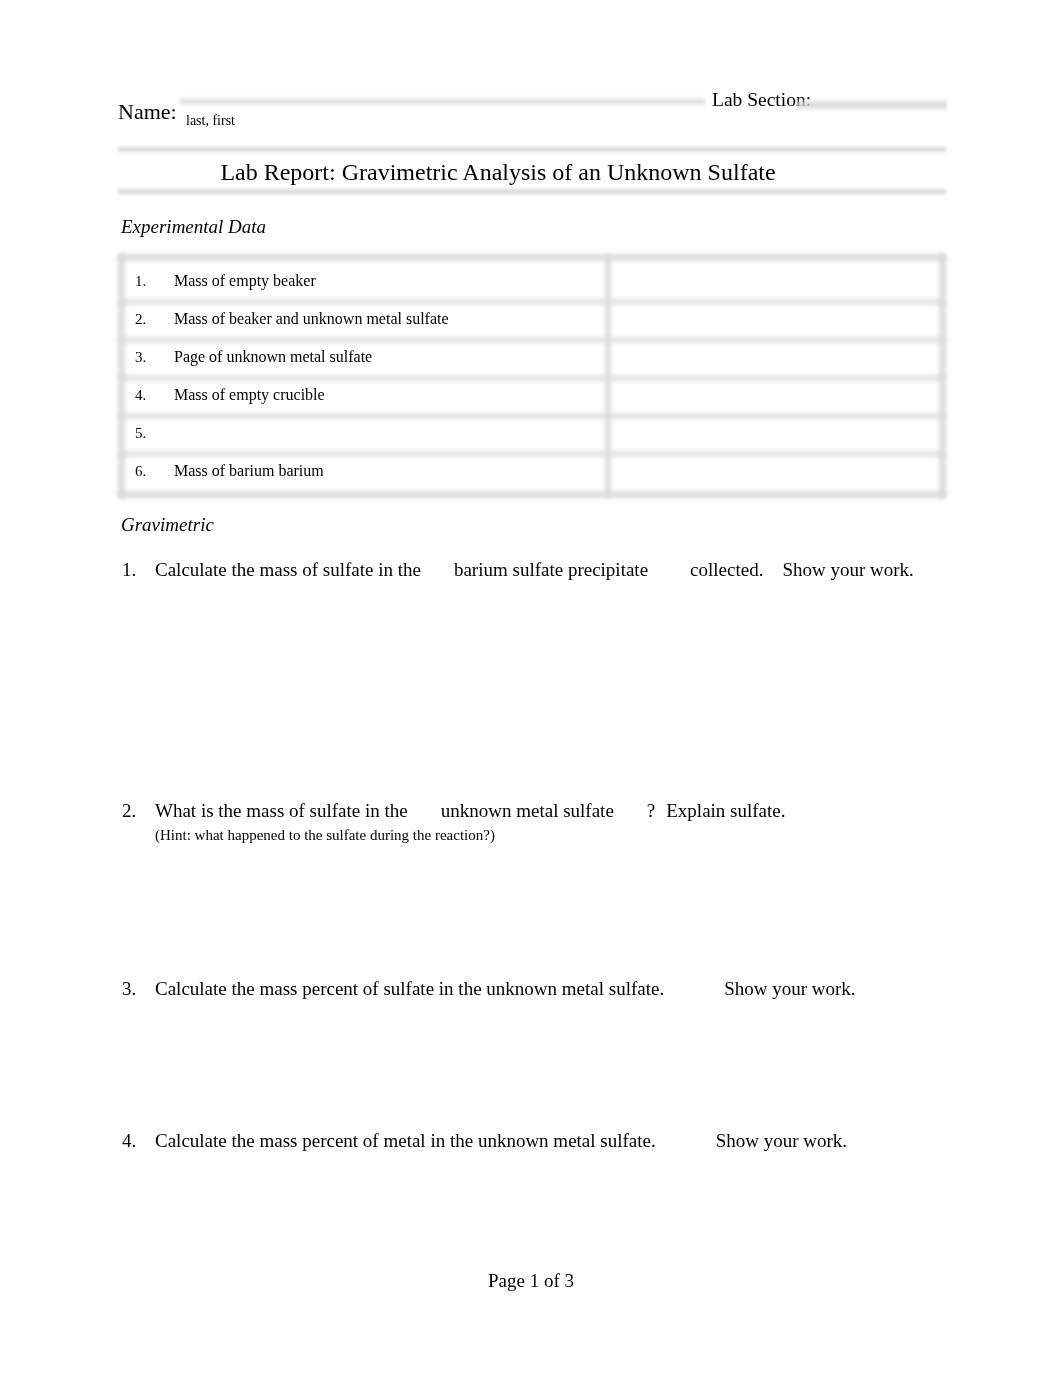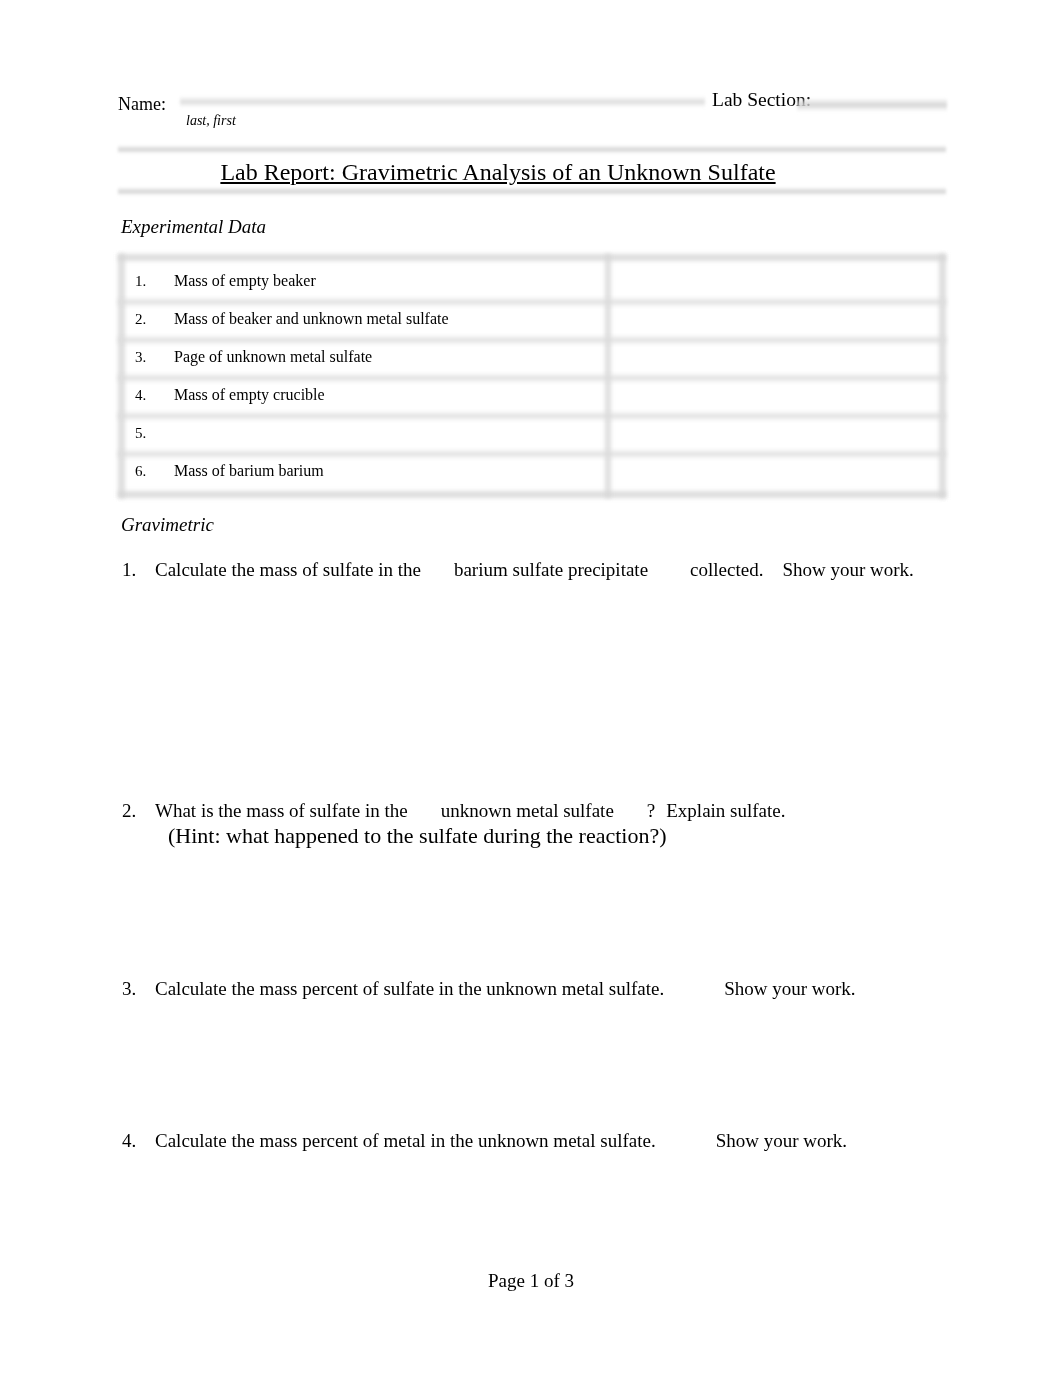--- a/index.html
+++ b/index.html
@@ -27,22 +27,22 @@
   .header-row {
     position: absolute;
     left: 118px;
     top: 88px;
     width: 830px;
     height: 50px;
   }
   .lbl-name {
     position: absolute;
     left: 0px;
-    top: 4px;
-    font-size: 18px;
+    top: 12px;
+    font-size: 22px;
     line-height: 24px;
     white-space: nowrap;
     font-family: Liberation Serif, serif;
   }
   .fill-name {
     position: absolute;
     left: 62px;
     top: 8px;
     width: 525px;
     height: 12px;
@@ -54,21 +54,20 @@
         rgba(255,255,255,0) 100%);
     filter: blur(1.6px);
   }
   .sub-name {
     position: absolute;
     left: 68px;
     top: 24px;
     font-size: 14px;
     line-height: 18px;
     white-space: nowrap;
-    font-style: italic;
   }
   .lbl-section {
     position: absolute;
     left: 594px;
     top: 0px;
     font-size: 19.5px;
     line-height: 24px;
     white-space: nowrap;
   }
   .fill-section {
@@ -111,21 +110,20 @@
   .banner-bar.bottom { top: 44px; }
   .doc-title {
     position: absolute;
     left: 0;
     top: 14px;
     width: 760px;
     text-align: center;
     font-size: 24px;
     line-height: 30px;
     white-space: nowrap;
-    text-decoration: underline;
   }
 
   
   .section-heading {
     position: absolute;
     left: 121px;
     font-size: 19px;
     line-height: 24px;
     white-space: nowrap;
     font-style: italic;
@@ -202,22 +200,22 @@
     white-space: nowrap;
   }
   .q-num {
     width: 33px;
     flex: 0 0 33px;
     font-size: 19px;
   }
   .q-body { display: flex; align-items: baseline; }
   .q-seg { white-space: pre; }
   .q-hint {
-    margin-left: 46px;
-    font-size: 22px;
+    margin-left: 33px;
+    font-size: 15px;
     line-height: 25px;
     white-space: nowrap;
   }
 
   #question-1 { top: 557px; }
   #question-2 { top: 798px; }
   #question-3 { top: 976px; }
   #question-4 { top: 1128px; }
 
   

